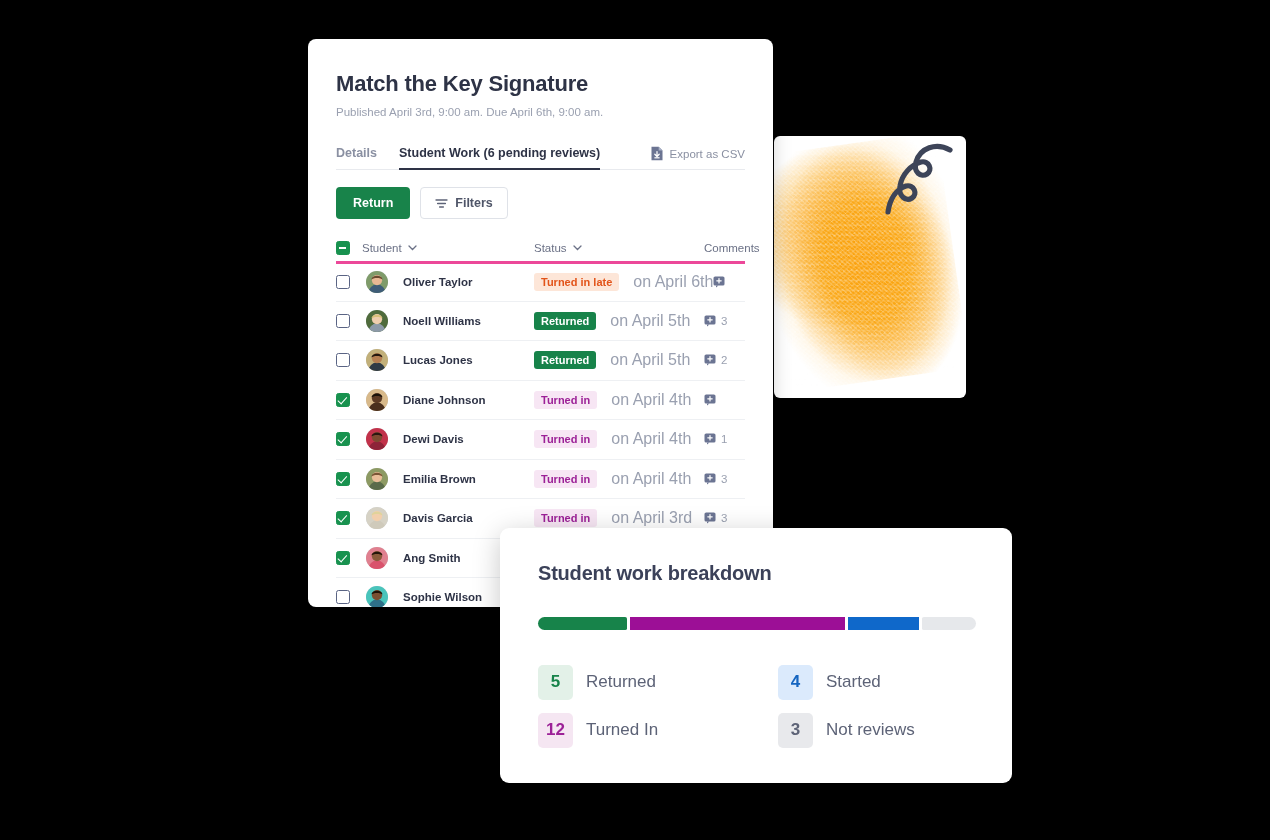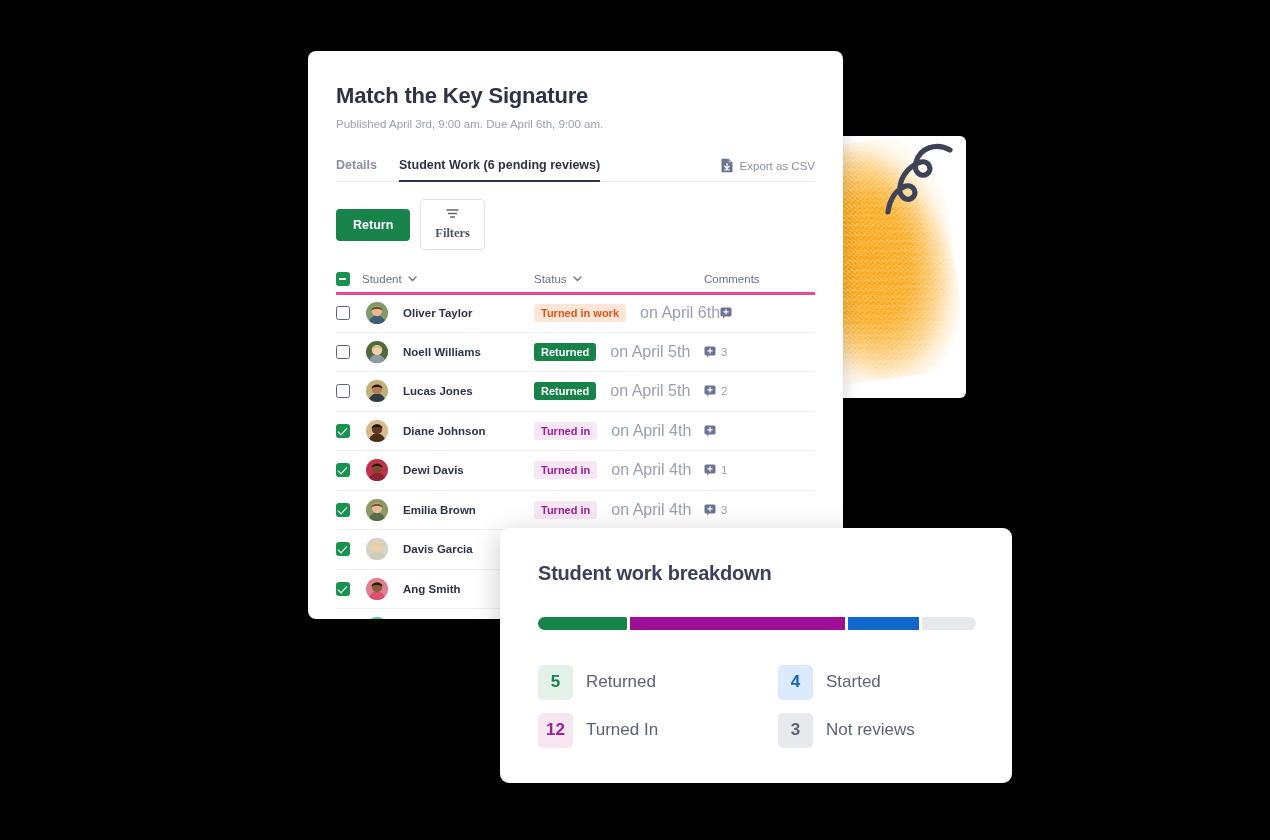--- a/index.html
+++ b/index.html
@@ -41,22 +41,22 @@
       repeating-linear-gradient(-37deg, rgba(255,255,255,0.22) 0px, rgba(255,255,255,0.22) 1px, rgba(255,255,255,0) 1px, rgba(255,255,255,0) 4px),
       repeating-linear-gradient(9deg, rgba(255,255,255,0.16) 0px, rgba(255,255,255,0.16) 1px, rgba(255,255,255,0) 1px, rgba(255,255,255,0) 5px);
     mix-blend-mode: screen;
     opacity:.9;
   }
   .squiggle { position: absolute; left: 92px; top: 2px; width: 90px; height: 100px; }
 
   
   .main-card {
     position: absolute;
-    left: 308px; top: 51px;
-    width: 535px; height: 568px;
+    left: 308px; top: 39px;
+    width: 465px; height: 568px;
     background: #ffffff;
     border-radius: 8px;
     box-shadow: 0 4px 20px rgba(0,0,0,0.18);
     overflow: hidden;
     padding: 0 28px;
   }
   .assignment-title {
     margin-top: 32px;
     font-size: 22px; font-weight: 700; color: #2e3346;
     letter-spacing: -0.2px;
@@ -97,22 +97,21 @@
     border: none; border-radius: 4px;
     padding: 9px 17px; cursor: pointer;
     font-family: inherit;
   }
   .btn-filters {
     background: #ffffff; color: #4f5568;
     font-size: 12.5px; font-weight: 600;
     border: 1px solid #dfe2e8; border-radius: 4px;
     padding: 8px 14px; cursor: pointer;
     display: flex; align-items: center; gap: 7px;
-    font-family: Liberation Serif, serif;
-    flex-direction: column;
+    font-family: Liberation Sans, sans-serif;
   }
 
   
   .tbl { margin-top: 16px; width: 100%; }
   .thead {
     display: flex; align-items: center;
     height: 26px;
     font-size: 11.5px; color: #6b7186;
   }
   .col-check { width: 26px; flex: 0 0 26px; display:flex; align-items:center; }
@@ -290,21 +289,21 @@
                 <svg viewBox="0 0 22 22">
                   <rect width="22" height="22" fill="#7f9b6a"></rect>
                   <circle cx="11" cy="22" r="8.5" fill="#3f5d78"></circle>
                   <circle cx="11" cy="9.2" r="5.1" fill="#e8b894"></circle>
                   <path d="M5.6 8.6 C5.6 3.6, 16.4 3.6, 16.4 8.6 C15.2 6.6, 6.9 6.4, 5.6 8.6Z" fill="#6b4a2f"></path>
                 </svg>
               </span>
               <span class="stu-name">Oliver Taylor</span>
             </div>
             <div class="col-status">
-              <span class="badge late">Turned in work</span>
+              <span class="badge late">Turned in late</span>
               <span class="when">on April 6th</span>
             </div>
             <div class="col-comments">
               <span class="cmt">
                 <svg width="12" height="12" viewBox="0 0 12 12">
                   <rect x="0.5" y="0.5" width="11" height="9" rx="1.6" fill="#6b7492"></rect>
                   <path d="M3 9.6 L3 11.6 L5.4 9.6Z" fill="#6b7492"></path>
                   <path d="M6 2.6v4.4M3.8 4.8h4.4" stroke="#ffffff" stroke-width="1.2" stroke-linecap="round"></path>
                 </svg>
               </span>

